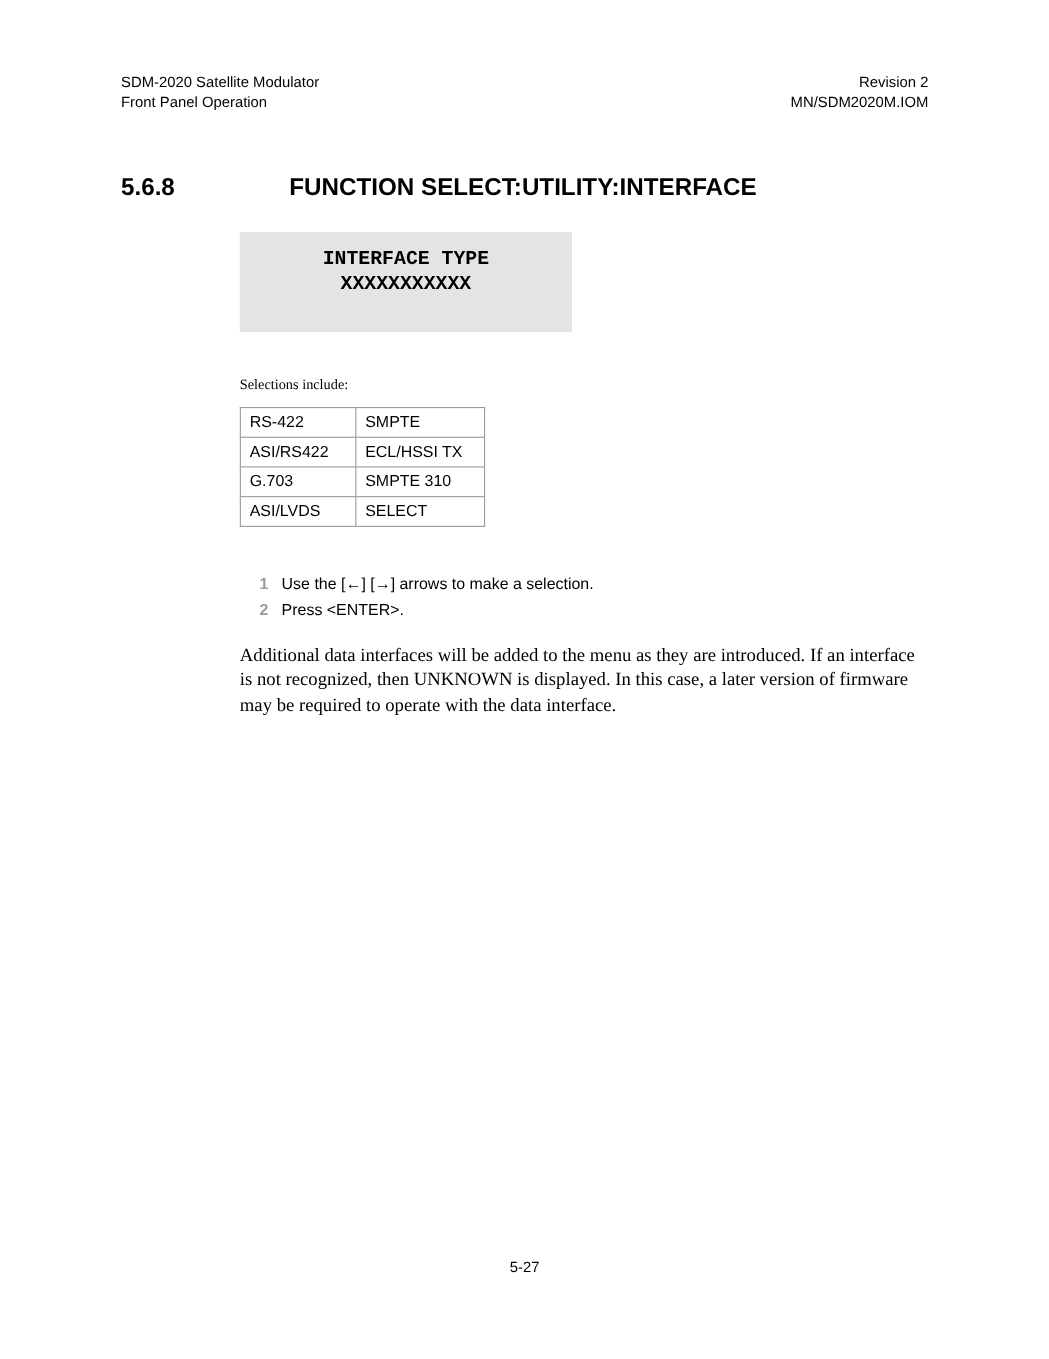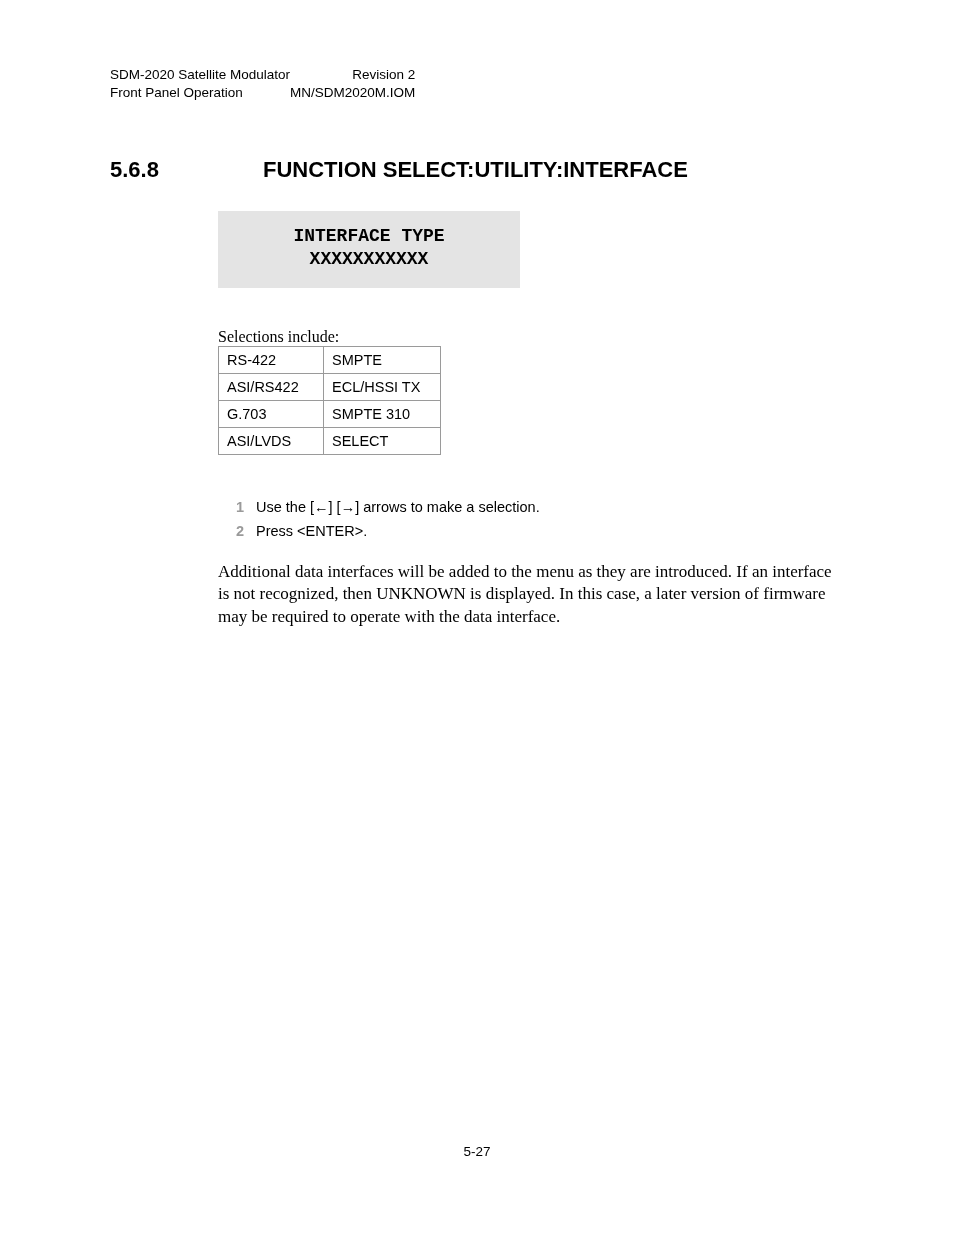--- a/index.html
+++ b/index.html
@@ -11,20 +11,21 @@
   }
   .page {
     width: 954px;
     height: 1235px;
     position: relative;
     box-sizing: border-box;
     padding: 66px 110px 0 110px;
   }
   .header {
     display: flex;
+    justify-content: space-between;
     font-family: Arial, Helvetica, sans-serif;
     font-size: 13.5px;
     line-height: 1.3;
     margin-bottom: 56px;
   }
   .header-right {
     text-align: right;
   }
   .section {
     display: flex;
@@ -46,29 +47,29 @@
     text-align: center;
   }
   .content-col {
     margin-left: 108px;
   }
   .lcd-box {
     background: #e4e4e4;
     font-family: "Courier New", Courier, monospace;
     font-weight: bold;
     font-size: 18px;
-    padding: 14px 0 16px 0;
+    padding: 14px 0 30px 0;
     width: 302px;
     text-align: center;
     line-height: 1.3;
     margin-bottom: 40px;
   }
   .intro {
-    font-size: 16px;
-    margin-bottom: 0;
+    font-size: 13px;
+    margin-bottom: 12px;
   }
   table.opts {
     border-collapse: collapse;
     font-family: Arial, Helvetica, sans-serif;
     font-size: 14.5px;
     margin-bottom: 44px;
     border-radius: 30px;
   }
   table.opts td {
     border: 1px solid #9a9a9a;

